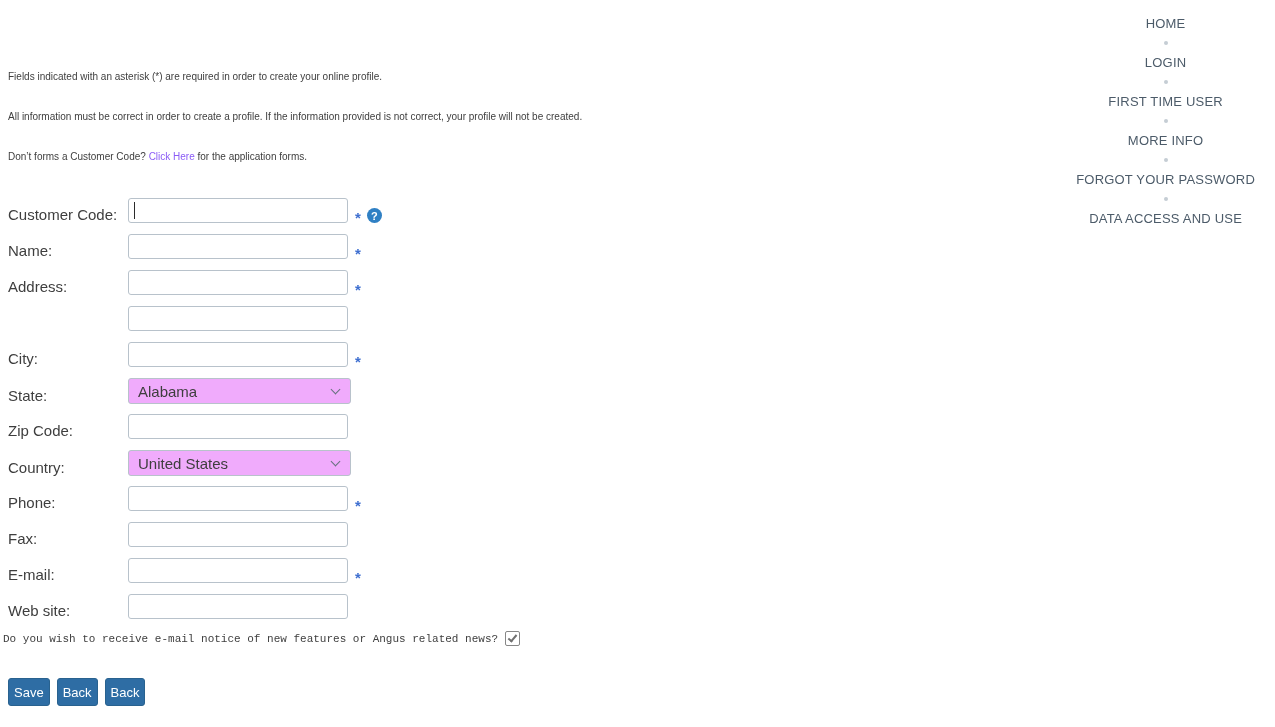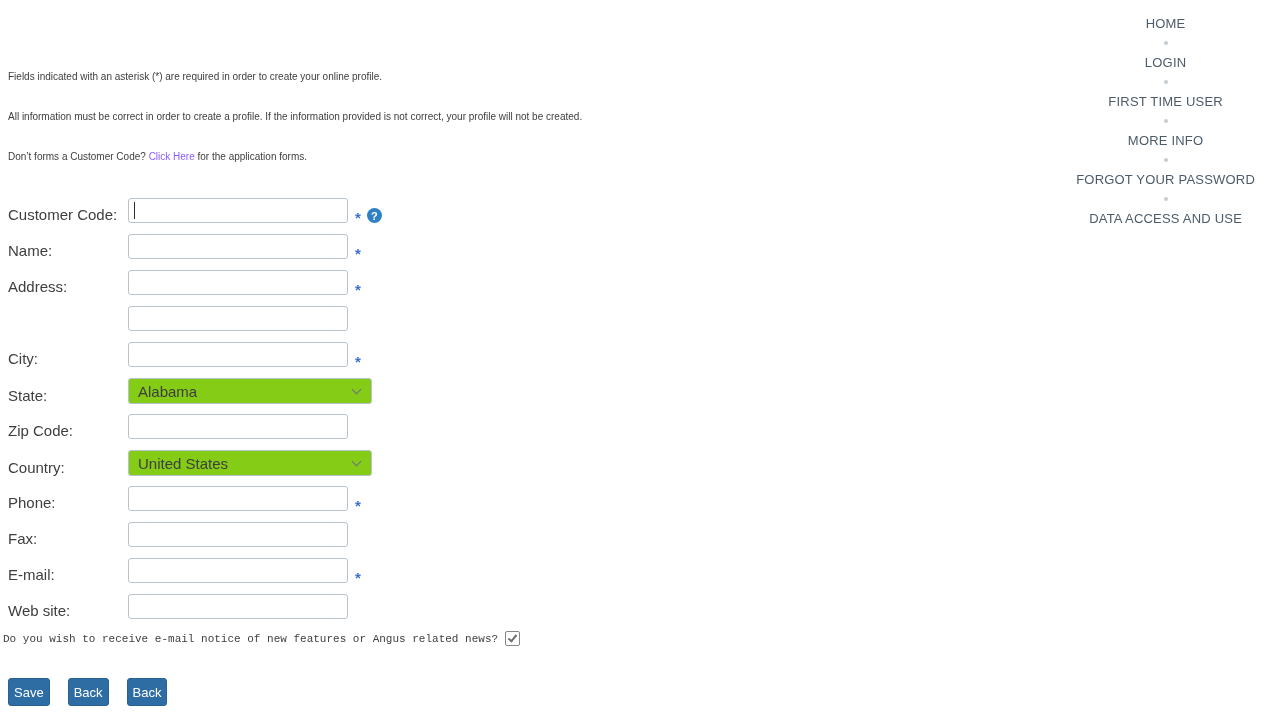--- a/index.html
+++ b/index.html
@@ -38,23 +38,23 @@
   .form-label { width: 120px; font-size: 15px; color: #3e3e3e; flex: 0 0 120px; }
   .input-wrap { position: relative; }
   input.text {
     width: 220px; height: 25px;
     border: 1px solid #b8c2cb; border-radius: 3px;
     padding: 0 5px; font-family: "Liberation Sans", sans-serif;
     font-size: 15px; color: #3e3e3e; outline: none; background: #fff;
   }
   .caret { position: absolute; left: 6px; top: 4px; width: 1px; height: 17px; background: #2b2b2b; }
   .selectbox {
-    width: 244px; height: 26px;
+    width: 223px; height: 26px;
     border: 1px solid #b8c2cb; border-radius: 3px;
-    padding: 0 11px 0 9px; background: #84cc16;
+    padding: 0 11px 0 9px; background: #f0abfc;
     display: flex; align-items: center; justify-content: space-between;
     font-size: 15px; color: #3e3e3e; cursor: default;
   }
   .chevron {
     width: 7px; height: 7px;
     border-right: 1px solid #66727e; border-bottom: 1px solid #66727e;
     transform: rotate(45deg); margin-top: -4px;
   }
   .req { color: #3e6fd0; font-size: 15px; margin-left: 7px; position: relative; top: 3px; font-weight: bold; }
   .help {
@@ -78,21 +78,21 @@
     cursor: pointer;
   }
   .checkbox .check-icon { display: none; }
   .checkbox.checked .check-icon {
     display: block; width: 5px; height: 9px;
     border-right: 2px solid #707070; border-bottom: 2px solid #707070;
     transform: rotate(40deg); margin-top: -3px;
   }
 
   
-  .btn-row { display: flex; gap: 18px; margin-top: 31px; }
+  .btn-row { display: flex; gap: 7px; margin-top: 31px; }
   .btn {
     background: #2e6da4; color: #ffffff;
     border: 1px solid #29628f; border-radius: 3px;
     height: 28px; padding: 0 5px; min-width: 38px;
     font-family: "Liberation Sans", sans-serif; font-size: 13px;
     display: inline-flex; align-items: center; justify-content: center;
     cursor: pointer;
   }
 </style>
 </head>

